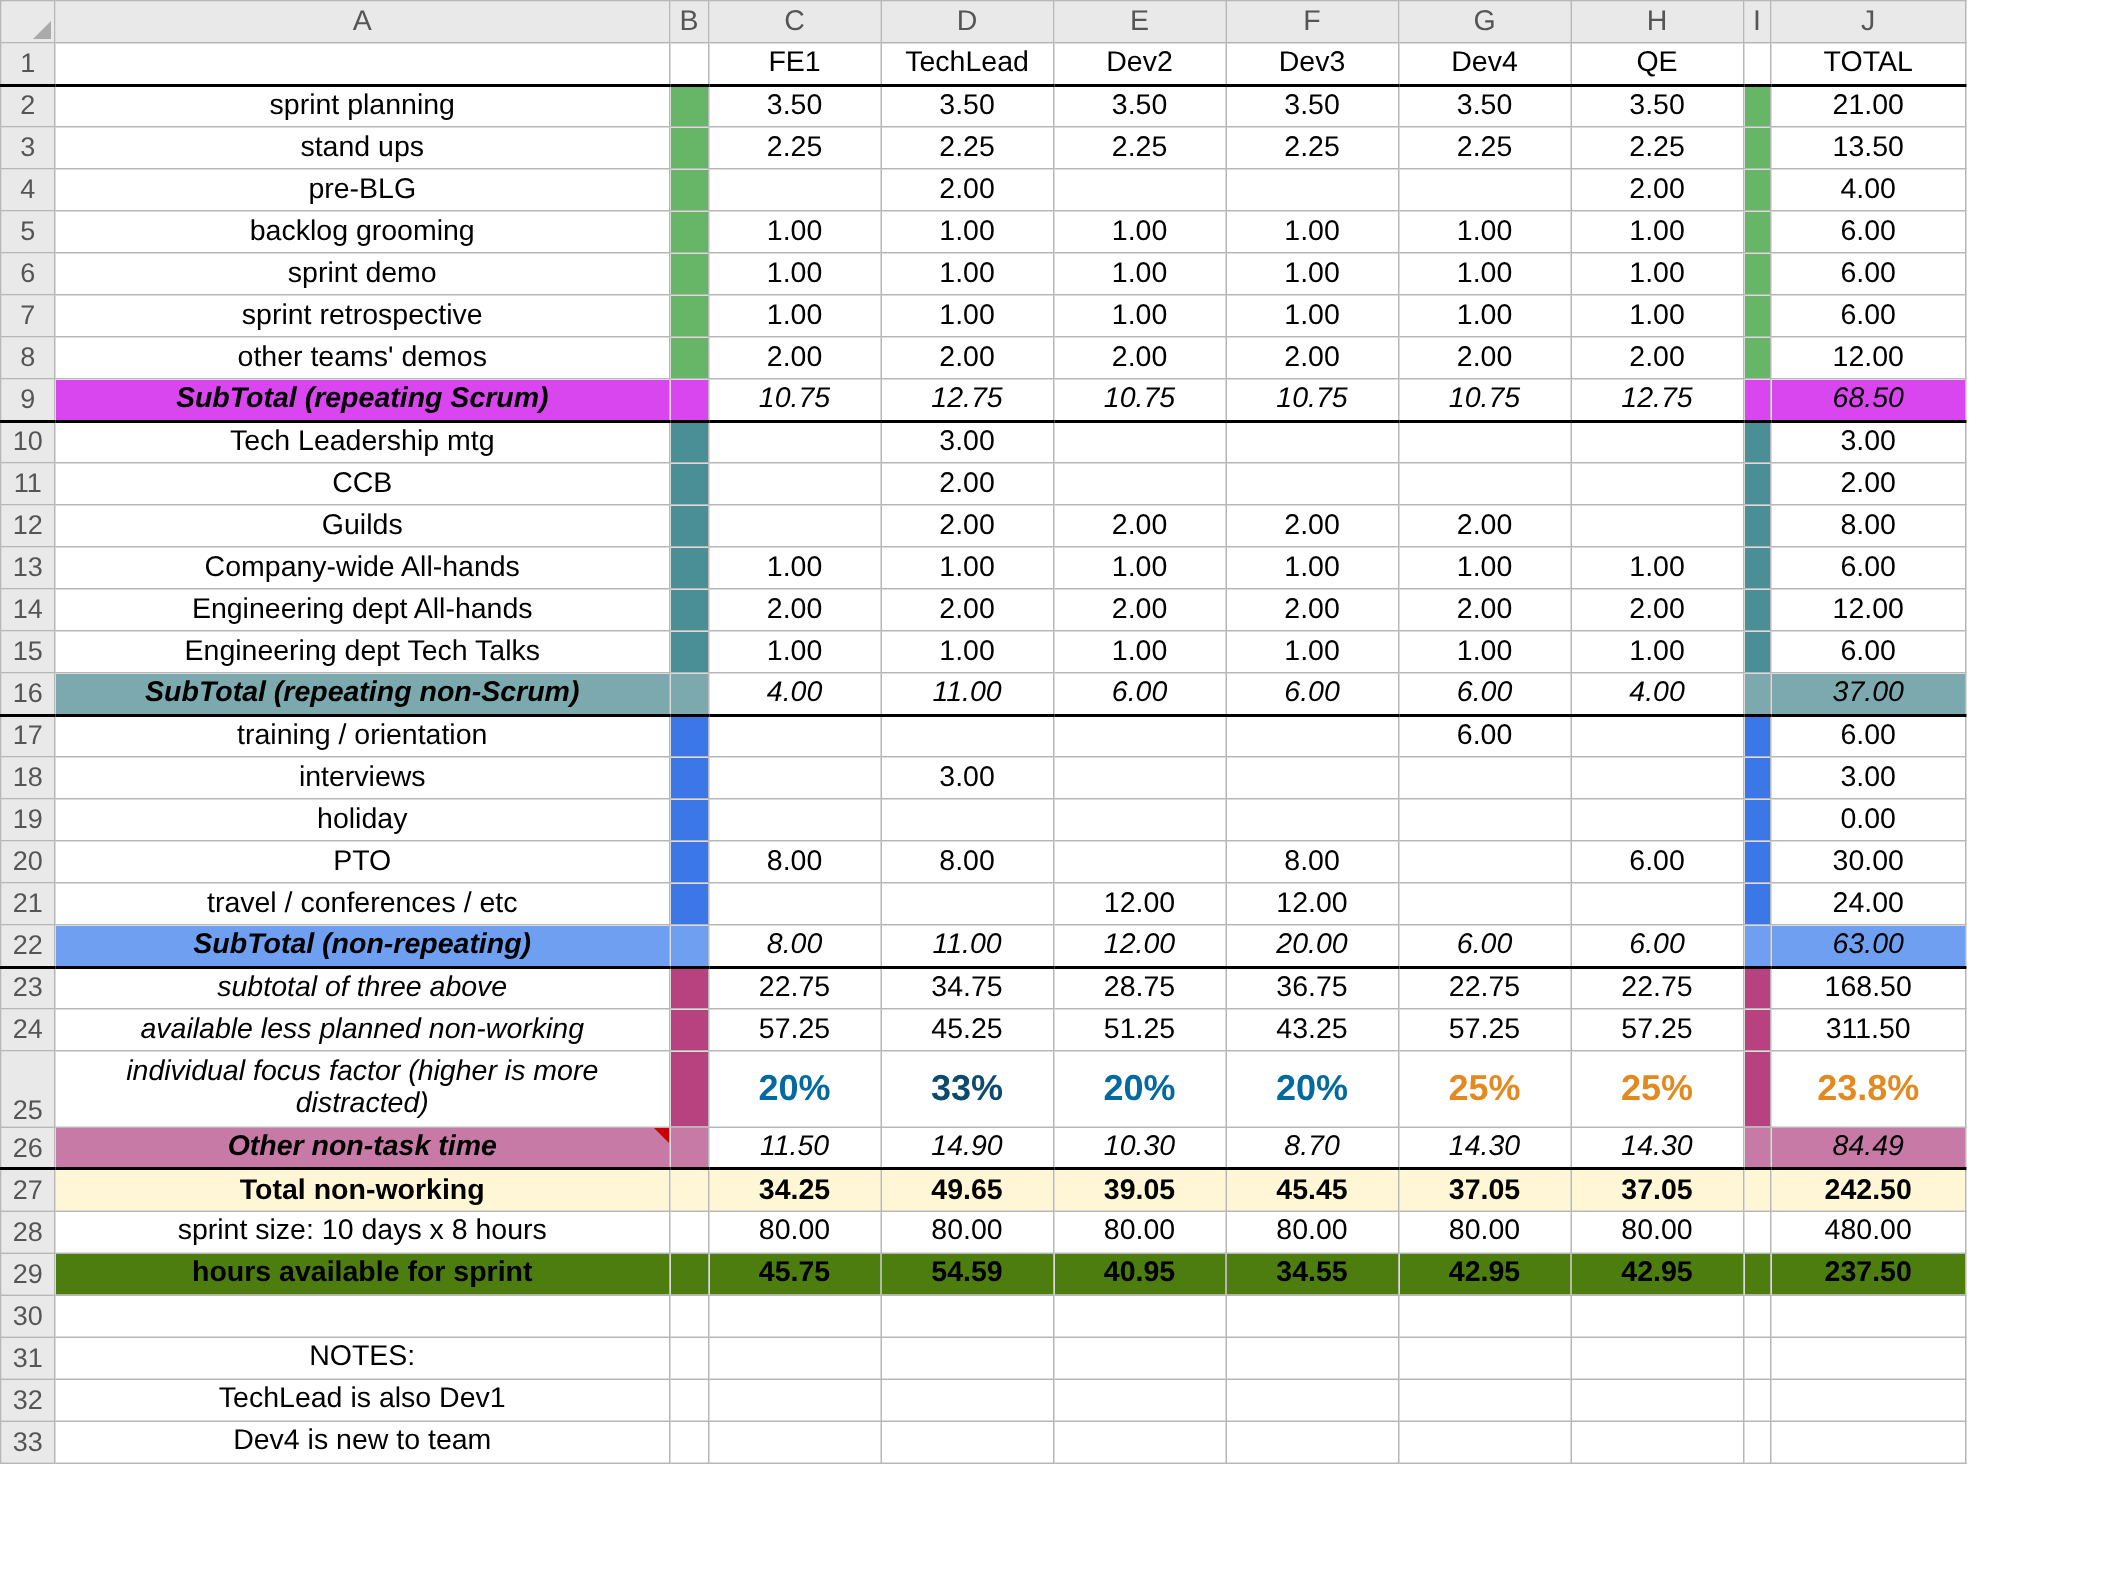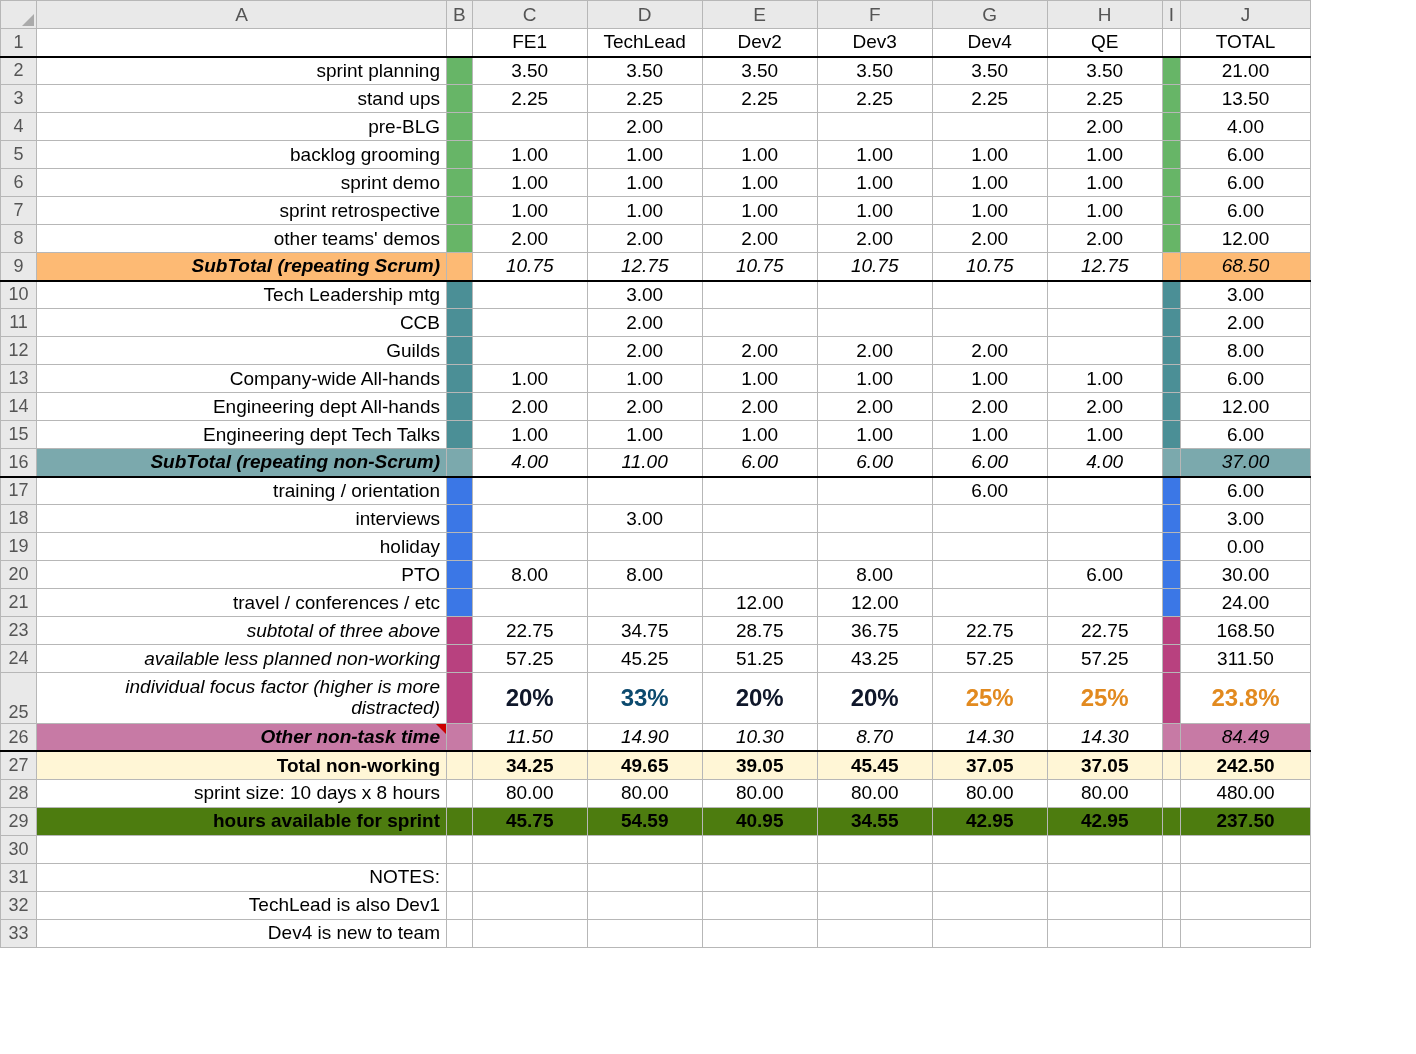--- a/index.html
+++ b/index.html
@@ -2,42 +2,42 @@
 <html><head>
 <meta charset="utf-8">
 <style>
 html,body{margin:0;padding:0;font-family:Arial,Helvetica,sans-serif;font-size:19px;color:#000;background:#fff}
 .sheet{border-collapse:collapse;table-layout:fixed}
 .sheet td,.sheet th{border:1px solid #b7b7b7;height:28px;padding:0 6px;box-sizing:border-box;white-space:nowrap;overflow:hidden}
 .hdr{background:#e9e9e9;text-align:center;font-weight:normal;color:#555}
 .corner{background:#e9e9e9;position:relative}
 .corner svg{position:absolute;right:2px;bottom:2px}
 .rowhdr{background:#e9e9e9;text-align:center;color:#555;font-size:18px}
-.colA{width:410px;text-align:right}
+.colA{width:410px;text-align:center}
 .colB{width:22px}
 .colNum{width:115px;text-align:center}
 .colI{width:14px}
 .colJ{width:130px;text-align:center}
 .num{text-align:center}
 .ital{font-style:italic}
 .bold{font-weight:bold}
-.sub-green{background:#fdba74}
+.sub-green{background:#d946ef}
 .mk-green{background:#67b567}
 .sub-teal{background:#7ba9ad}
 .mk-teal{background:#4b8f96}
 .sub-blue{background:#6f9ff0}
 .mk-blue{background:#3b77e6}
 .sub-pink{background:#c77aa5}
 .mk-pink{background:#b8417f}
 .sub-yellow{background:#fff6d6}
 .sub-orange{background:#4d7c0f}
 .sec-top td{border-top:2px solid #000}
 .sec-bot td{border-bottom:2px solid #000}
 .ff{font-size:24px;font-weight:bold}
-.ff-g{color:#0f172a}
+.ff-g{color:#0369a1}
 .ff-r{color:#0c4a6e}
 .ff-o{color:#e28a1f}
 .r25 .colA{line-height:1.1;padding-top:4px;padding-bottom:4px;white-space:normal}
 .r25 td{height:41px}
 .tri{position:absolute;right:0;top:0;width:0;height:0;border-left:10px solid transparent;border-top:10px solid #c00}
 .rel{position:relative}
 </style>
 </head>
 <body>
 
@@ -343,20 +343,33 @@
         <td class="mk-blue"></td>
         <td class="num"></td>
         <td class="num"></td>
         <td class="num">12.00</td>
         <td class="num">12.00</td>
         <td class="num"></td>
         <td class="num"></td>
         <td class="mk-blue"></td>
         <td class="num">24.00</td>
       </tr>
+<tr class="sec-bot">
+        <td class="rowhdr">22</td>
+        <td class="colA sub-blue bold ital">SubTotal (non-repeating)</td>
+        <td class="sub-blue"></td>
+        <td class="num ital">8.00</td>
+        <td class="num ital">11.00</td>
+        <td class="num ital">12.00</td>
+        <td class="num ital">20.00</td>
+        <td class="num ital">6.00</td>
+        <td class="num ital">6.00</td>
+        <td class="sub-blue"></td>
+        <td class="num ital sub-blue">63.00</td>
+      </tr>
 
 <tr>
         <td class="rowhdr">23</td>
         <td class="colA ital">subtotal of three above</td>
         <td class="mk-pink"></td>
         <td class="num">22.75</td>
         <td class="num">34.75</td>
         <td class="num">28.75</td>
         <td class="num">36.75</td>
         <td class="num">22.75</td>

